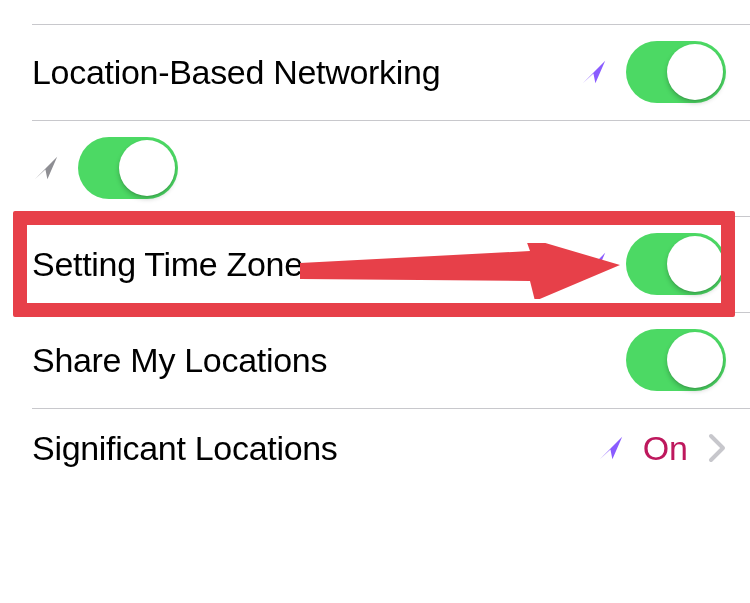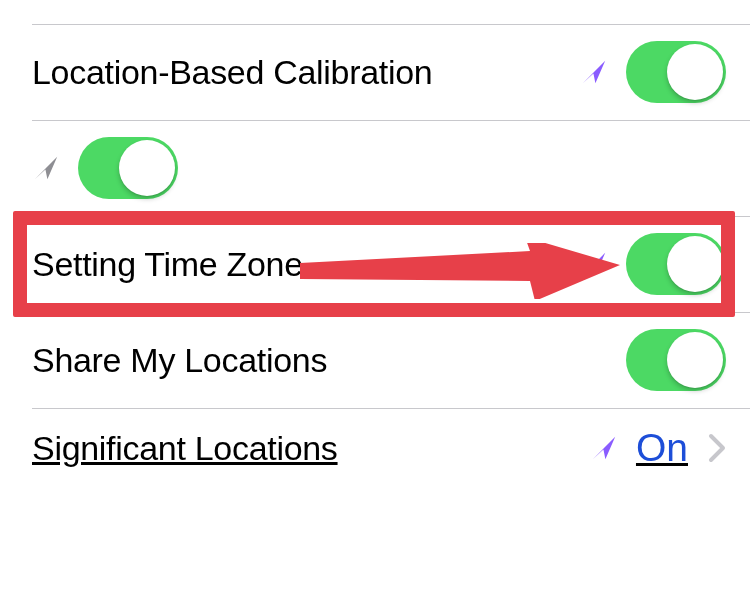--- a/index.html
+++ b/index.html
@@ -62,22 +62,22 @@
       position: absolute;
       width: 56px;
       height: 56px;
       background: #fff;
       border-radius: 50%;
       top: 3px;
       right: 3px;
       box-shadow: 0 3px 5px rgba(0,0,0,0.22), 0 1px 1px rgba(0,0,0,0.08);
     }
     .value-text {
-      font-size: 39px;
-      color: #1d4ed8;
+      font-size: 34px;
+      color: #be185d;
       margin-right: 2px;
     }
     .chevron {
       width: 18px;
       height: 30px;
       display: block;
     }
     
     .row.partial-top {
       height: 24px;
@@ -104,38 +104,37 @@
     .anno-arrow {
       position: absolute;
       left: 300px;
       top: 243px;
       width: 320px;
       height: 56px;
       pointer-events: none;
     }
     .row.last {
       height: 80px;
-      text-decoration: underline;
     }
     .row.last .divider { display: block; }
   </style>
 </head>
 <body>
 
 <div class="list">
 
   <div class="row partial-top">
     <div class="right-side">
       
     </div>
   </div>
 
   <div class="row first">
     <div class="divider"></div>
-    <span class="row-label">Location-Based Calibration</span>
+    <span class="row-label">Location-Based Networking</span>
     <div class="right-side">
       <svg class="nav-icon" viewBox="0 0 100 100">
         <polygon points="10,90 90,10 55,60 55,60 50,90 50,55" fill="none"></polygon>
         <path d="M10 90 L90 10 L55 90 L48 55 Z" fill="#8a5cff"></path>
       </svg>
       <span class="toggle">
         <span class="knob"></span>
       </span>
     </div>
   </div>

